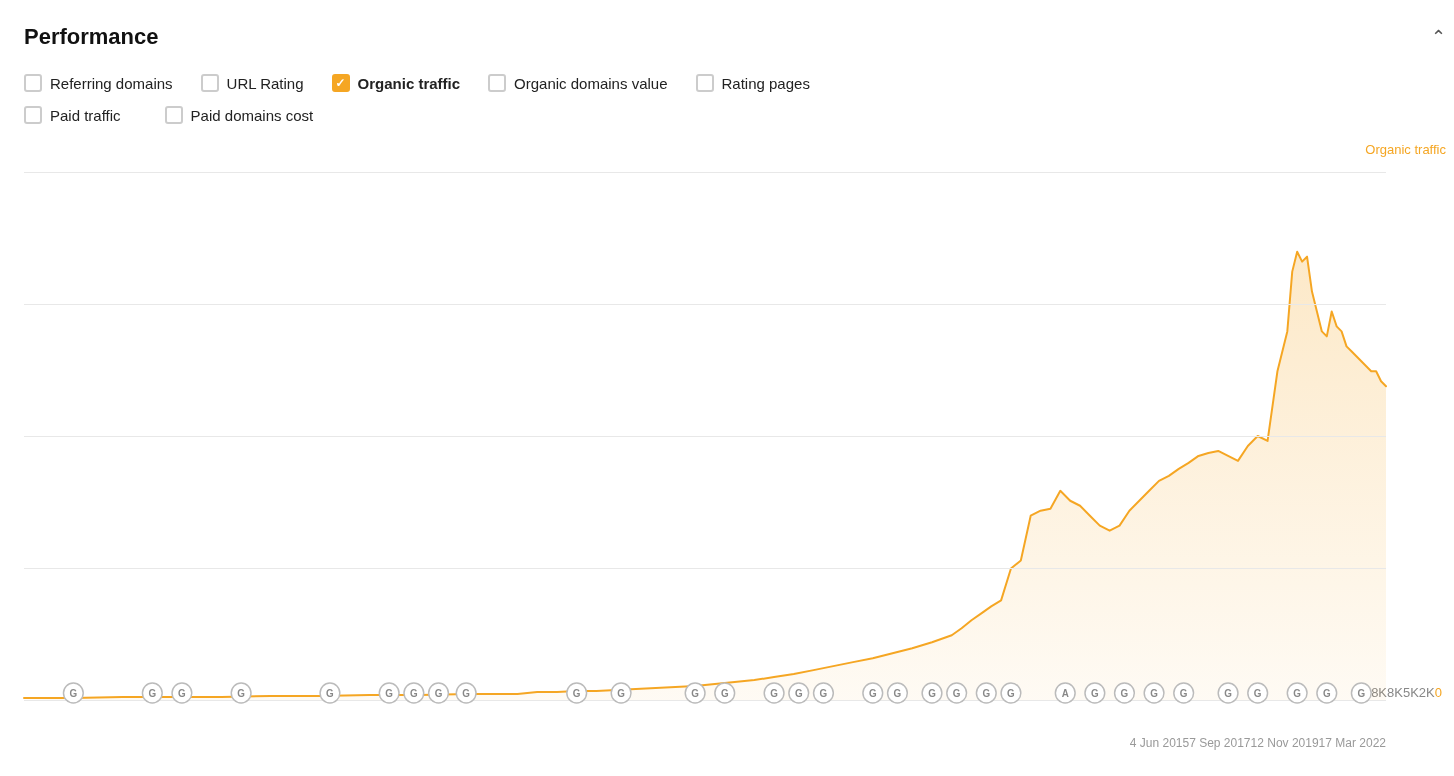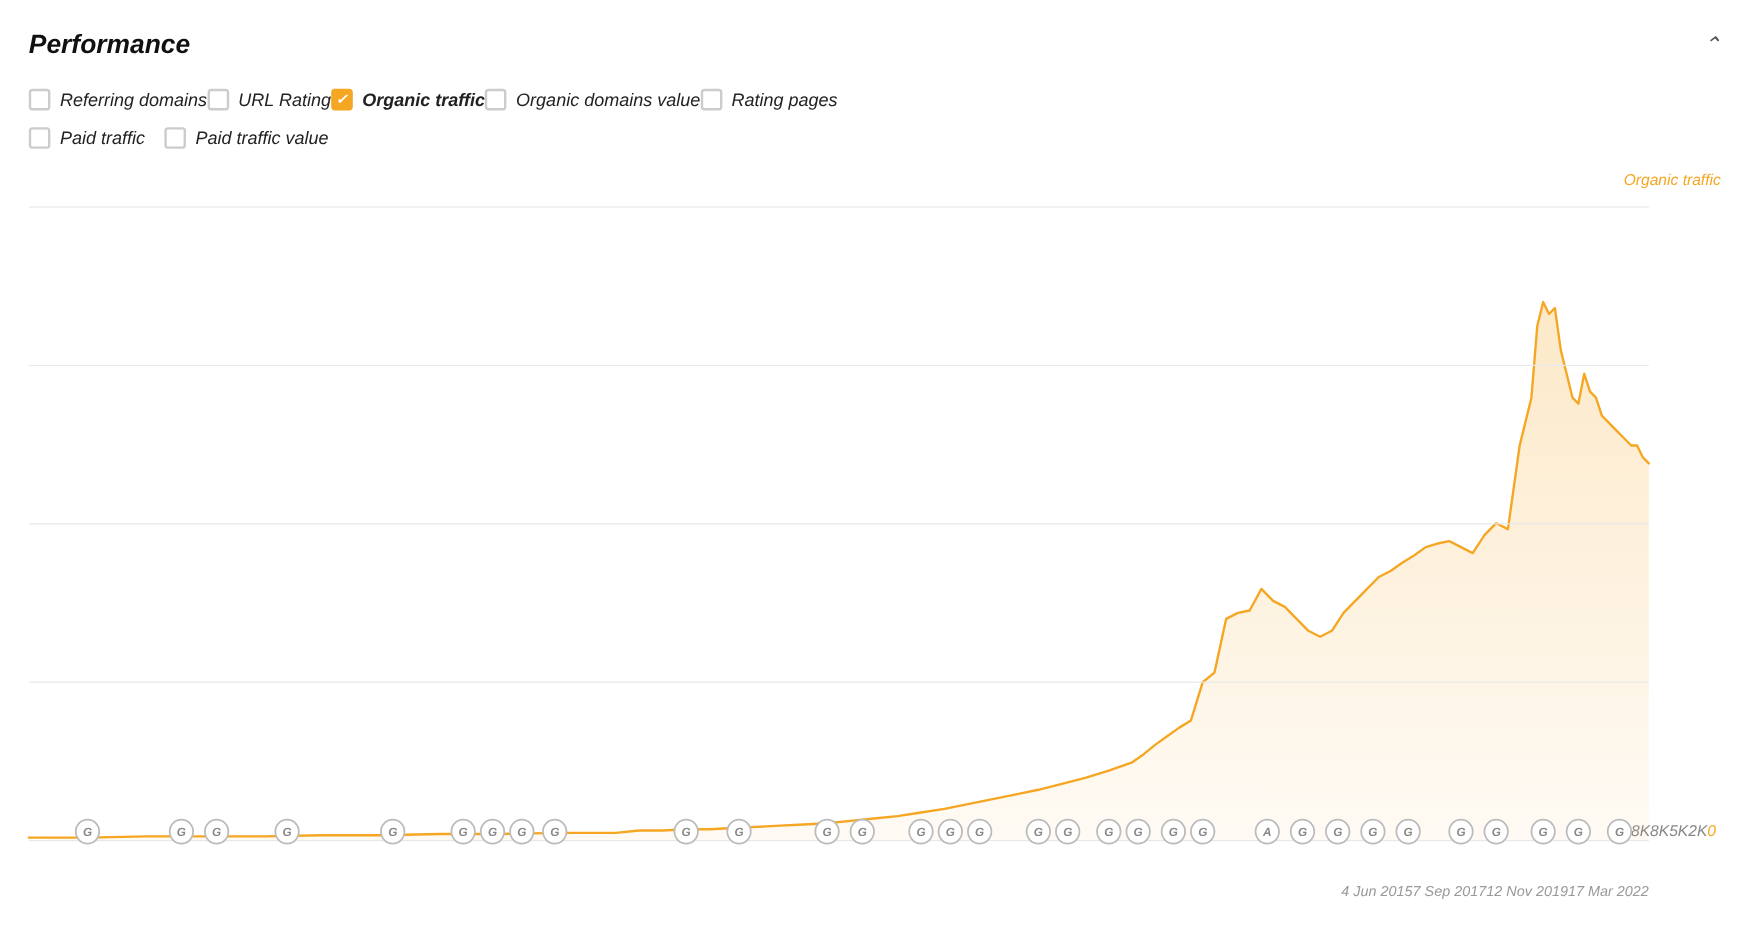--- a/index.html
+++ b/index.html
@@ -6,52 +6,52 @@
     body {
       font-family: -apple-system, BlinkMacSystemFont, 'Segoe UI', Arial, sans-serif;
       background: #fff;
       color: #222;
       width: 1454px;
       height: 776px;
       overflow: hidden;
       position: relative;
     }
     .container {
-      padding: 24px 20px 16px 24px;
+      padding: 24px 8px 16px 24px;
       width: 100%;
       height: 100%;
       display: flex;
       flex-direction: column;
-      font-style: italic;
     }
     .header-row {
       display: flex;
       align-items: center;
       justify-content: space-between;
       margin-bottom: 24px;
     }
     .title {
       font-size: 22px;
       font-weight: 700;
       color: #111;
     }
     .chevron-icon {
       font-size: 18px;
       color: #555;
       cursor: pointer;
     }
     .filters-row1 {
       display: flex;
       align-items: center;
+      gap: 28px;
       margin-bottom: 14px;
     }
     .filters-row2 {
       display: flex;
       align-items: flex-start;
-      gap: 16px;
+      gap: 44px;
       margin-bottom: 18px;
     }
     .filter-item {
       display: flex;
       align-items: center;
       gap: 8px;
       cursor: pointer;
       font-size: 15px;
       color: #222;
     }
@@ -179,21 +179,21 @@
     </div>
   </div>
 
   <div class="filters-row2">
     <div class="filter-item">
       <div class="checkbox"></div>
       <span>Paid traffic</span>
     </div>
     <div class="filter-item">
       <div class="checkbox"></div>
-      <span>Paid traffic value</span>
+      <span>Paid domains cost</span>
     </div>
   </div>
 
   <div class="chart-area">
     <div class="chart-legend-right">Organic traffic</div>
 
     <div class="y-axis-labels">
       <span class="y-label">8K</span>
       <span class="y-label">8K</span>
       <span class="y-label">5K</span>

